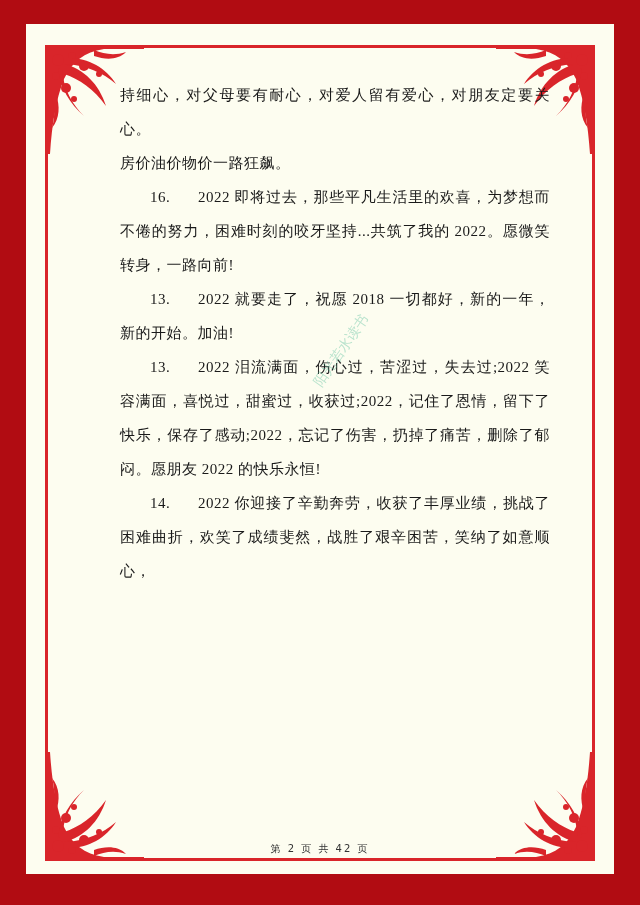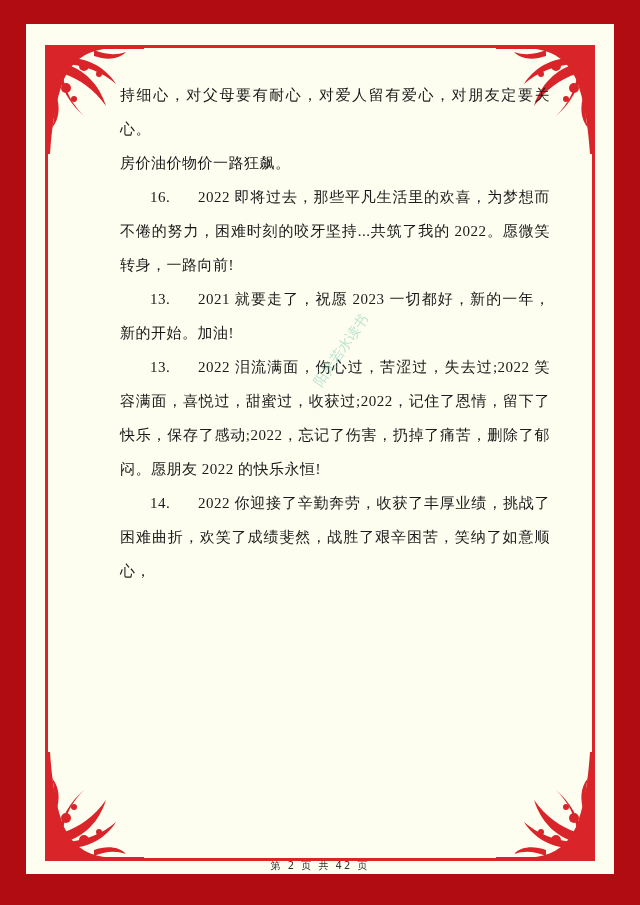--- a/index.html
+++ b/index.html
@@ -14,21 +14,21 @@
   .corner{position:absolute;width:100px;height:110px;}
   .corner svg{width:100%;height:100%;}
   .c-tl{left:44px;top:44px;}
   .c-tr{left:496px;top:44px;transform:scaleX(-1);}
   .c-bl{left:44px;top:752px;transform:scaleY(-1);}
   .c-br{left:496px;top:752px;transform:scale(-1,-1);}
   .content{position:absolute;left:120px;top:78px;width:430px;font-size:15px;color:#1a1a1a;line-height:34px;letter-spacing:0.5px;}
   .content p{margin:0;text-align:justify;font-family:Liberation Serif, serif;}
   .item{text-indent:30px;}
   .num{display:inline-block;width:48px;text-indent:0;}
-  .footer{position:absolute;left:0;width:640px;top:842px;text-align:center;font-family:"DejaVu Sans","Liberation Sans",sans-serif;font-size:10px;color:#333;letter-spacing:2px;margin-top:17px;}
+  .footer{position:absolute;left:0;width:640px;top:842px;text-align:center;font-family:"DejaVu Sans","Liberation Sans",sans-serif;font-size:10px;color:#333;letter-spacing:2px;}
   .watermark{position:absolute;left:310px;top:380px;transform:rotate(-55deg);transform-origin:left top;font-size:14px;color:rgba(60,180,140,0.35);font-family:"DejaVu Sans",sans-serif;white-space:nowrap;}
 </style>
 </head>
 <body>
 
 <div class="outer"></div>
 <div class="paper"></div>
 
 <div class="inner-line line-top"></div>
 <div class="inner-line line-bottom"></div>
@@ -110,20 +110,20 @@
     <path d="M6 50 C10 60 12 70 8 84 C16 74 16 62 12 50 Z"></path>
   </g>
     </svg>
 </div>
 
 <div class="content">
   <p>持细心，对父母要有耐心，对爱人留有爱心，对朋友定要关心。</p>
   <p>房价油价物价一路狂飙。</p>
 
   <p class="item"><span class="num">16.</span><span>2022 即将过去，那些平凡生活里的欢喜，为梦想而不倦的努力，困难时刻的咬牙坚持...共筑了我的 2022。愿微笑转身，一路向前!</span></p>
-  <p class="item"><span class="num">13.</span><span>2021 就要走了，祝愿 2023 一切都好，新的一年，新的开始。加油!</span></p>
+  <p class="item"><span class="num">13.</span><span>2022 就要走了，祝愿 2018 一切都好，新的一年，新的开始。加油!</span></p>
   <p class="item"><span class="num">13.</span><span>2022 泪流满面，伤心过，苦涩过，失去过;2022 笑容满面，喜悦过，甜蜜过，收获过;2022，记住了恩情，留下了快乐，保存了感动;2022，忘记了伤害，扔掉了痛苦，删除了郁闷。愿朋友 2022 的快乐永恒!</span></p>
   <p class="item"><span class="num">14.</span><span>2022 你迎接了辛勤奔劳，收获了丰厚业绩，挑战了困难曲折，欢笑了成绩斐然，战胜了艰辛困苦，笑纳了如意顺心，</span></p>
 </div>
 
 <div class="watermark">阳光若水读书</div>
 
 <div class="footer">第 2 页 共 42 页</div>
 
 </body></html>

